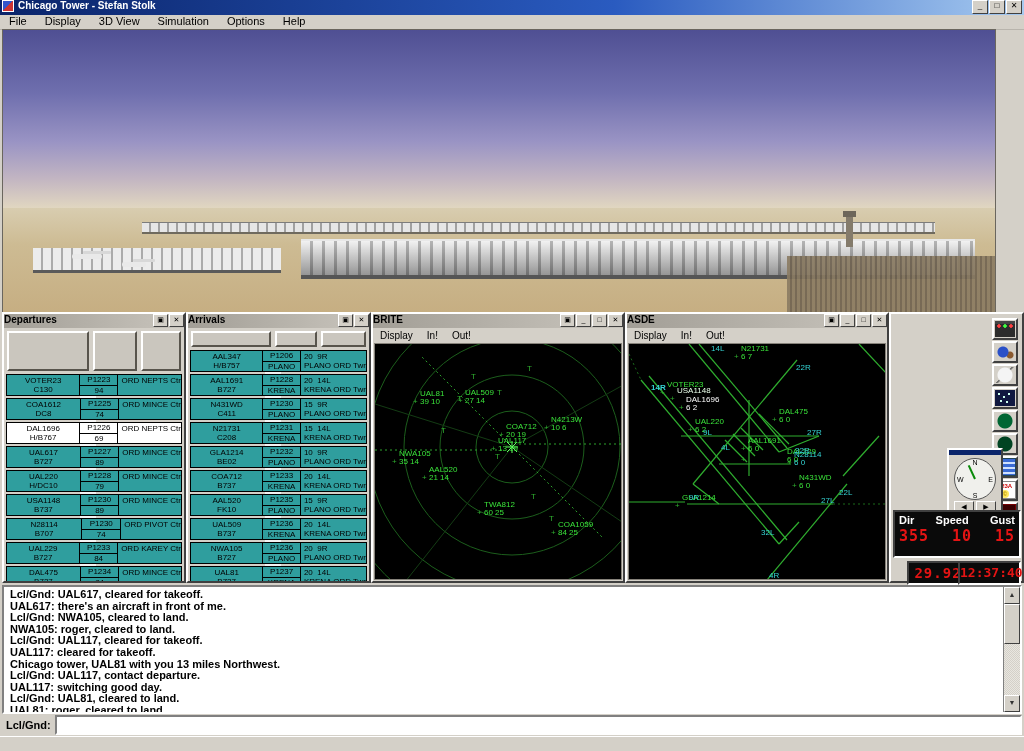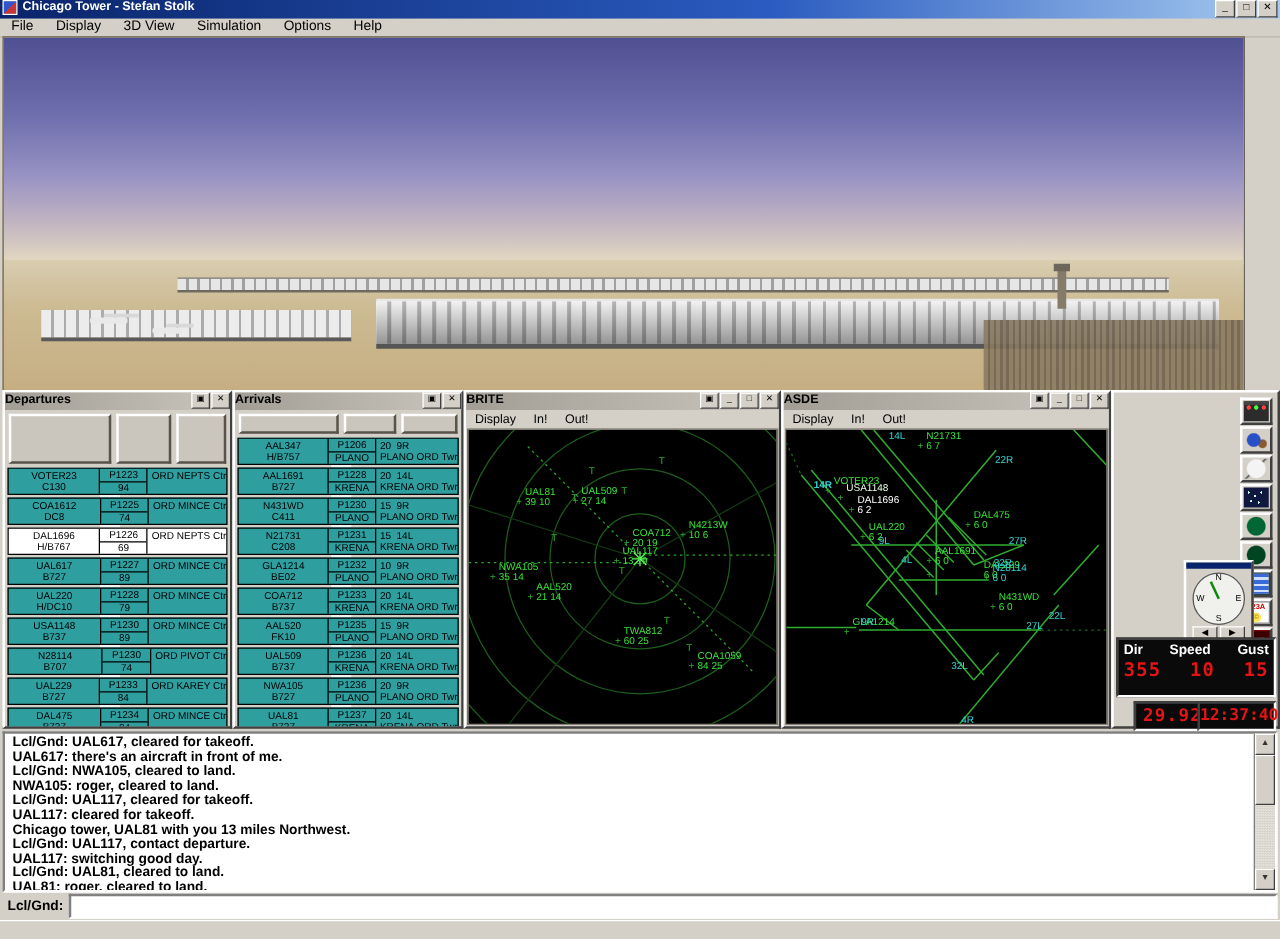--- a/index.html
+++ b/index.html
@@ -436,21 +436,21 @@
         <div class="rt" style="left: 176px; top: 72px;">N4213W
 10 6</div>
         <div class="rt" style="left: 131px; top: 79px;">COA712
 20 19</div>
         <div class="rt" style="left: 123px; top: 93px;">UAL117
 13 19</div>
         <div class="rt" style="left: 24px; top: 106px;">NWA105
 35 14</div>
         <div class="rt" style="left: 54px; top: 122px;">AAL520
 21 14</div>
-        <div class="rt" style="left: 124px; top: 157px;">TWA812
+        <div class="rt" style="left: 109px; top: 157px;">TWA812
 60 25</div>
         <div class="rt" style="left: 183px; top: 177px;">COA1059
 84 25</div>
         <div class="obs" style="left: 82px; top: 50px;">T</div>
         <div class="obs" style="left: 122px; top: 44px;">T</div>
         <div class="obs" style="left: 152px; top: 20px;">T</div>
         <div class="obs" style="left: 120px; top: 108px;">T</div>
         <div class="obs" style="left: 66px; top: 82px;">T</div>
         <div class="obs" style="left: 156px; top: 148px;">T</div>
         <div class="obs" style="left: 174px; top: 170px;">T</div>

